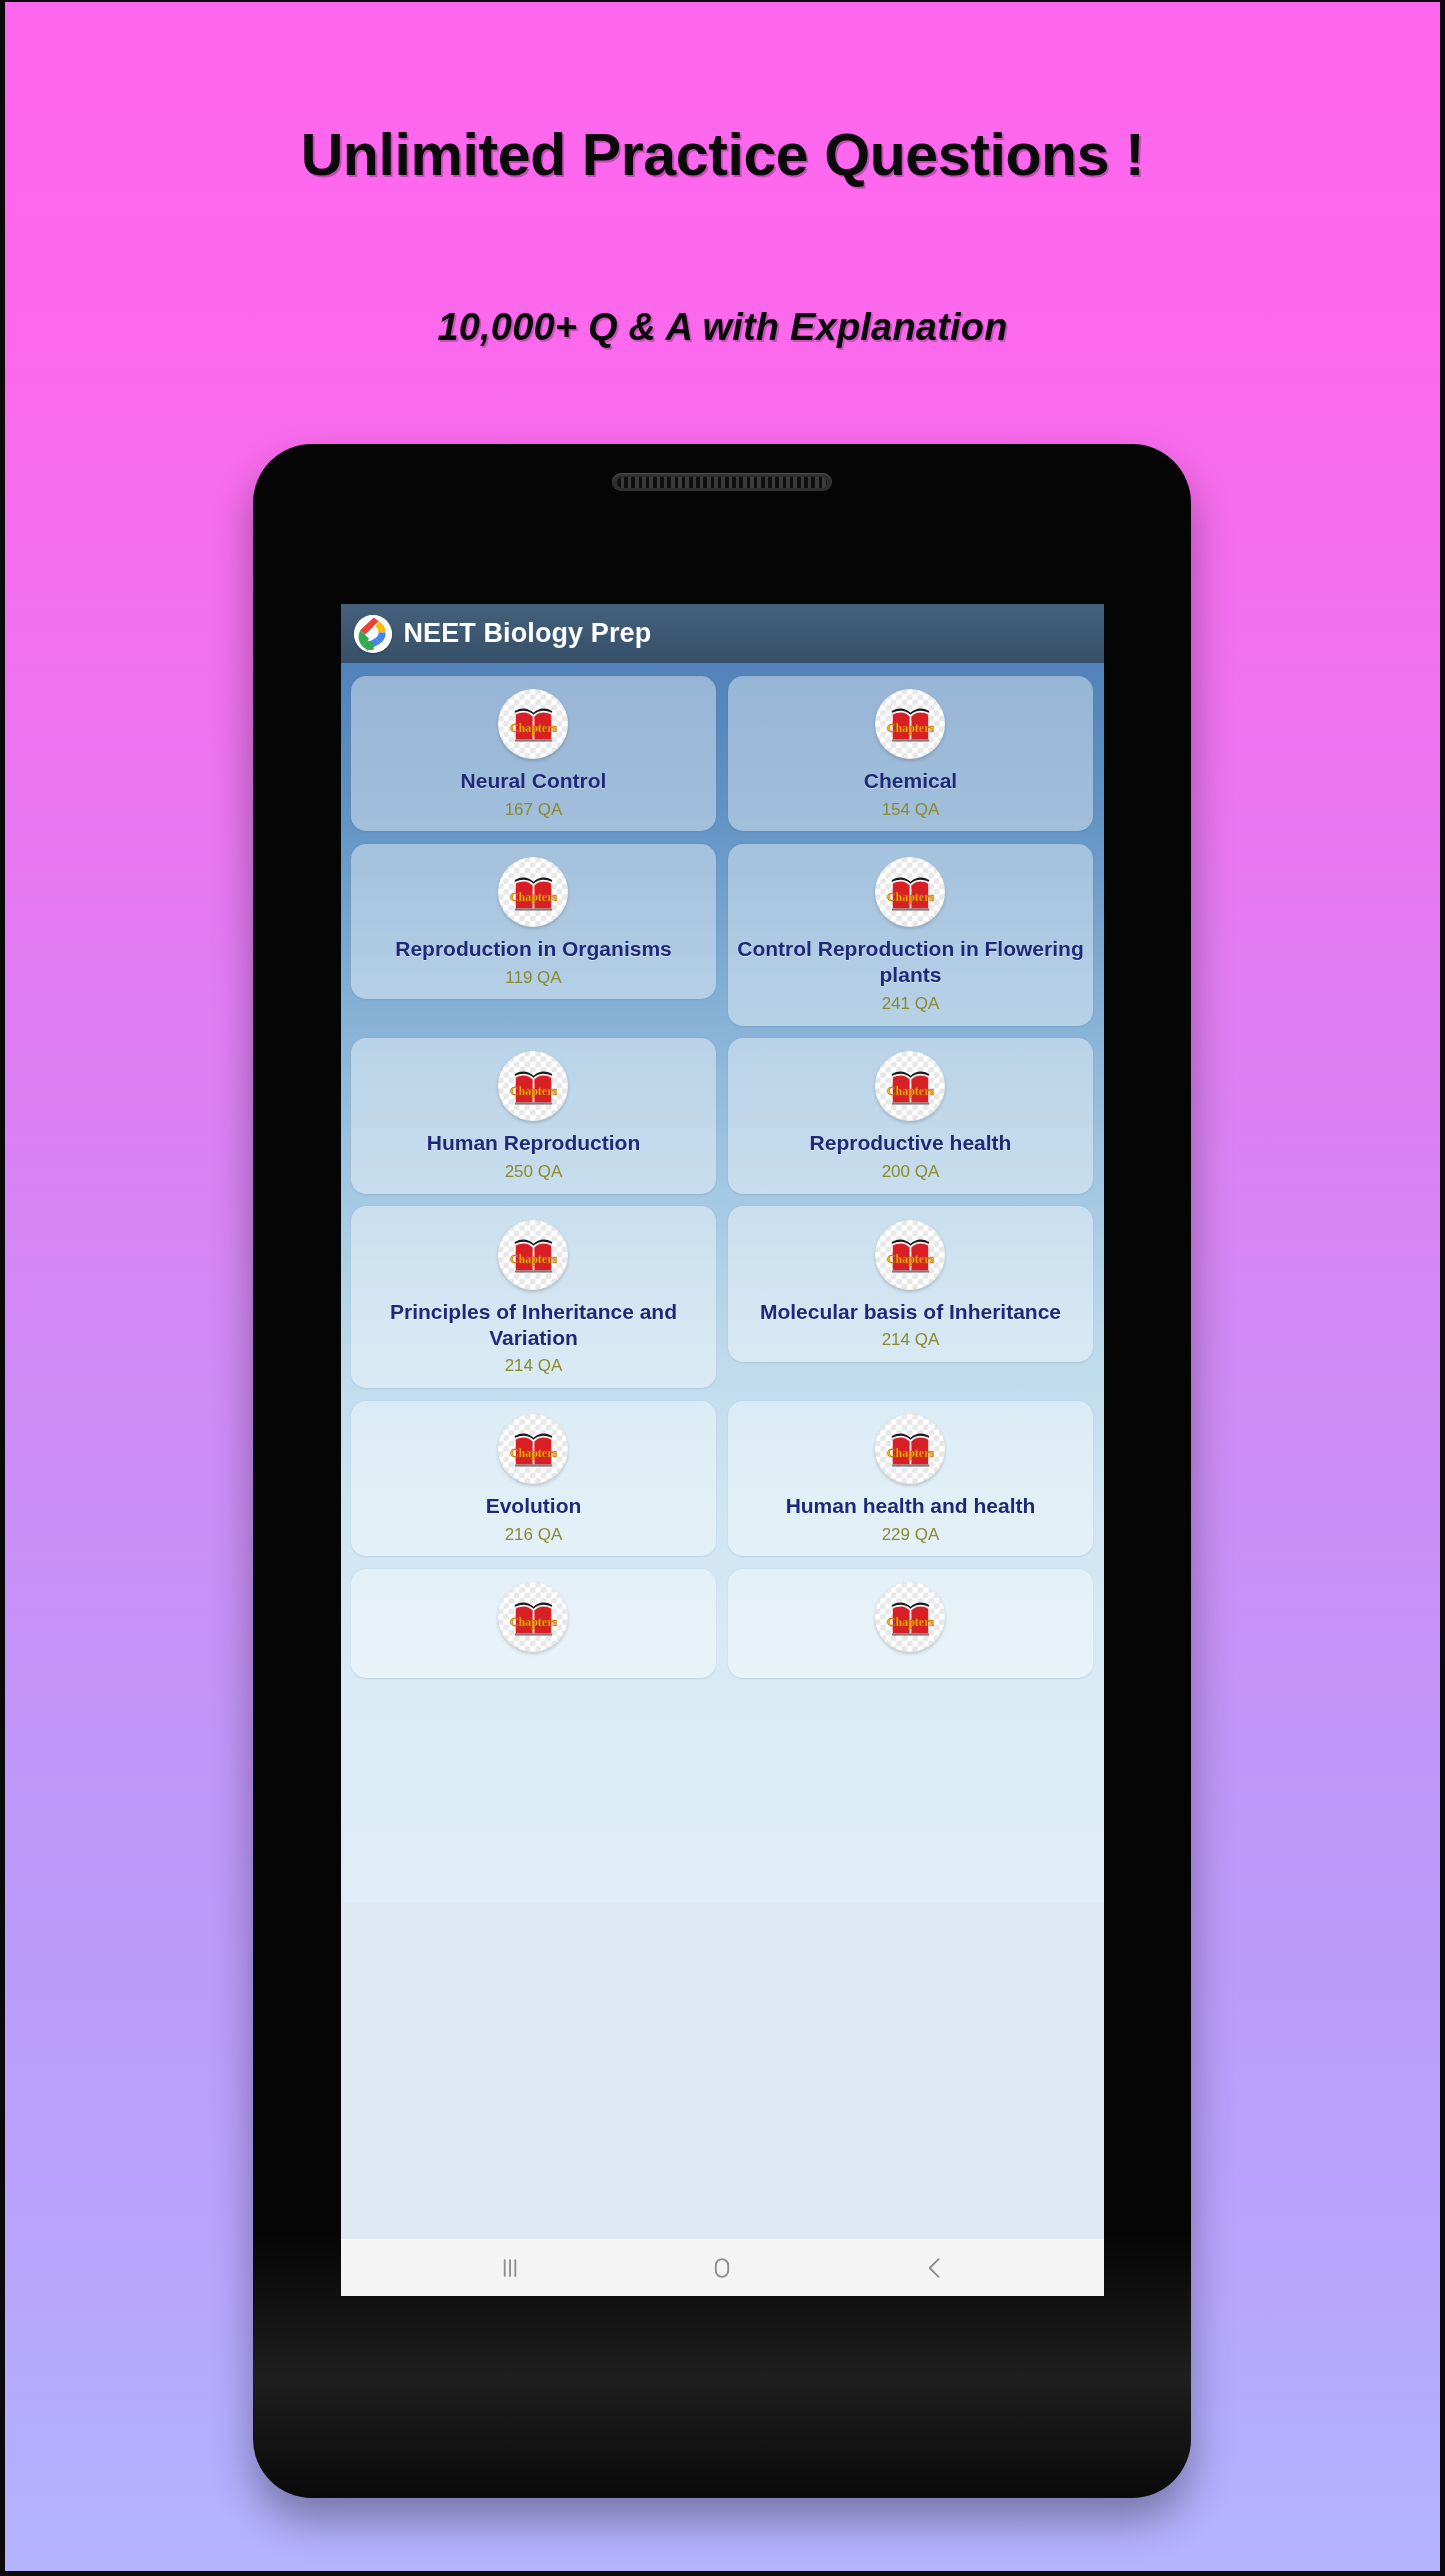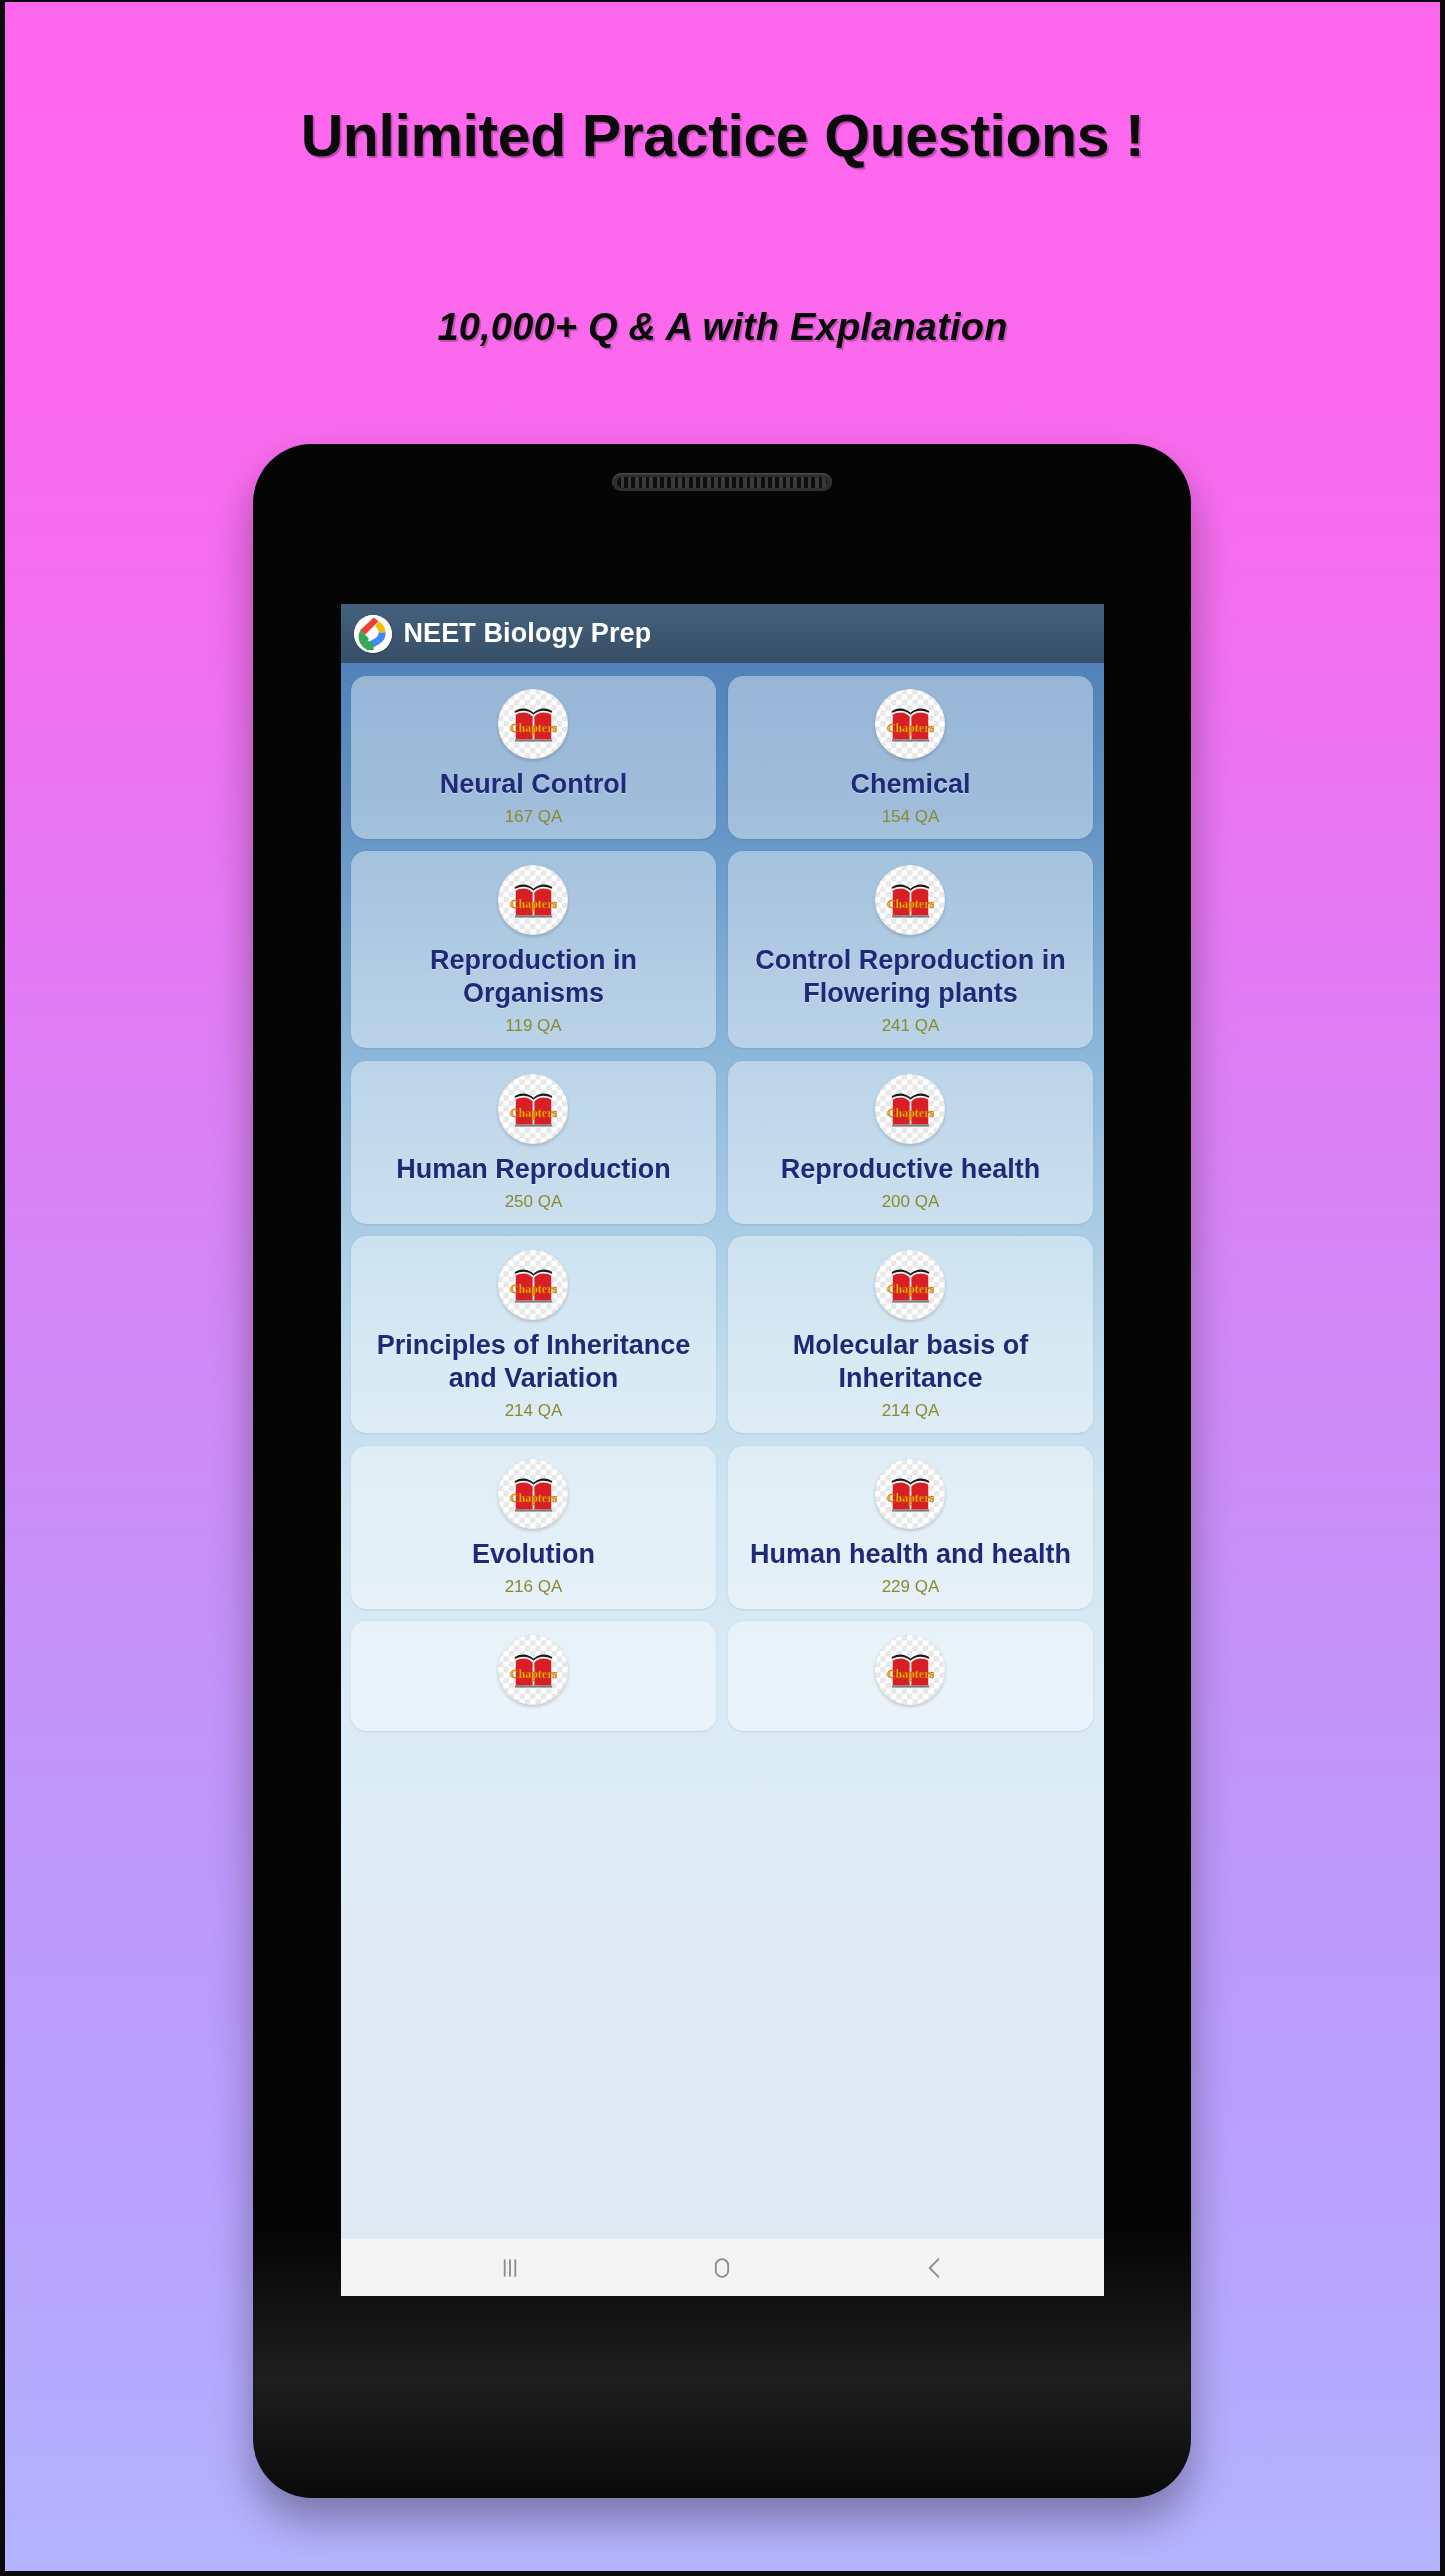--- a/index.html
+++ b/index.html
@@ -41,21 +41,21 @@
   }
   .edge.left   { left: 0;   top: 0; width: 4.5px;  height: 100%; }
   .edge.right  { right: 0;  top: 0; width: 5.4px;  height: 100%; }
   .edge.bottom { left: 0;   bottom: 0; width: 100%; height: 5.4px; }
   .edge.top    { left: 0;   top: 0;  width: 100%; height: 1.8px; }
 
   
   .headline-wrap {
     position: absolute;
     left: 0;
-    top: 105px;
+    top: 124px;
     width: 1445px;
     text-align: center;
   }
   .headline {
     font-size: 59px;
     font-weight: 700;
     letter-spacing: -0.4px;
     color: #0a0a0a;
     line-height: 1.08;
     text-shadow: 1.8px 1.8px 0 rgba(0,0,0,0.25);
@@ -205,21 +205,21 @@
     background-size: 10.7px 10.7px;
     background-position: 0 0, 5.4px 5.4px;
     box-shadow: 0 1.8px 3.6px rgba(0,0,0,0.18);
     display: flex;
     align-items: center;
     justify-content: center;
   }
   .card-icon svg { display: block; }
   .card-title {
     color: #1e2a78;
-    font-size: 27px;
+    font-size: 21px;
     font-weight: 700;
     text-align: center;
     line-height: 1.25;
     margin-bottom: 5.4px;
     text-shadow: 0 0.9px 0.9px rgba(255,255,255,0.45);
   }
   .card-count {
     color: #8a8a2e;
     font-size: 17px;
     font-weight: 400;

